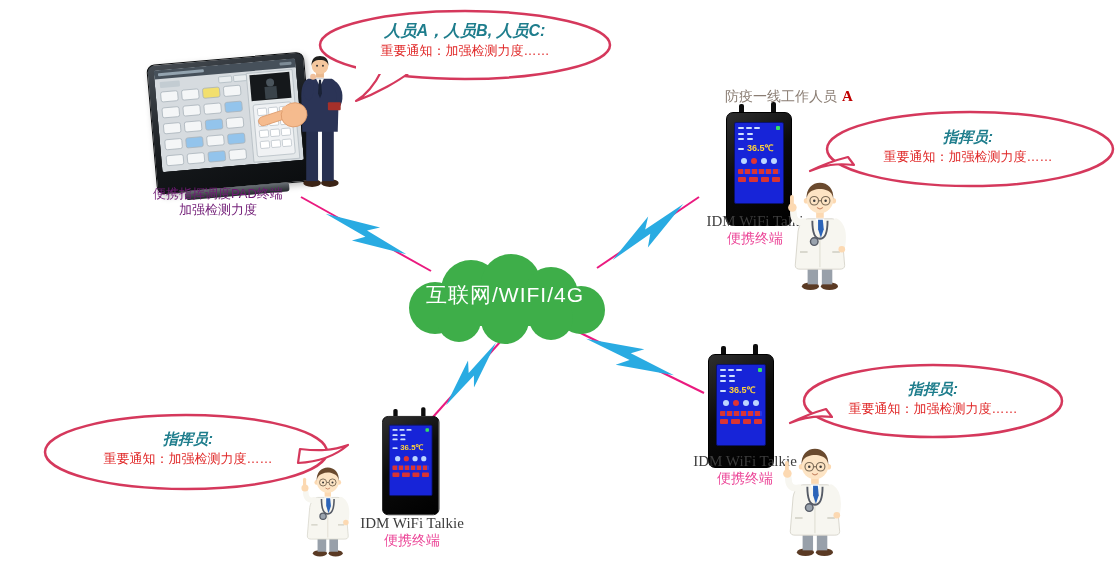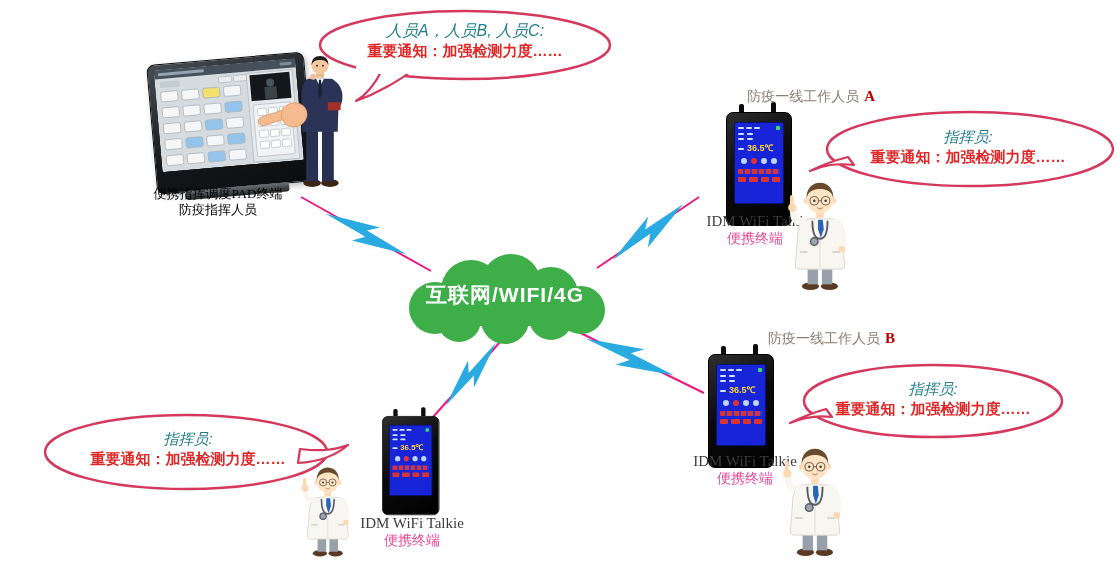--- a/index.html
+++ b/index.html
@@ -7,48 +7,48 @@
           font-family:"Liberation Sans",sans-serif;}
   .abs{position:absolute;}
 
   
   #links{position:absolute;left:0;top:0;z-index:1;}
   #links line{stroke:#ea1a7f;stroke-width:2;}
 
   
   .cloud{left:393px;top:250px;width:224px;height:94px;z-index:2;}
   .cloud-label{position:absolute;left:0;right:0;top:31px;text-align:center;color:#fff;
-               font-size:21px;font-weight:bold;letter-spacing:1px;}
+               font-size:21px;font-weight:normal;letter-spacing:1px;}
 
   
   .bubble{z-index:6;}
   .bubble svg{overflow:visible;display:block;}
   .bubble-text{position:absolute;left:0;right:0;text-align:center;}
-  .speaker{font-style:italic;font-weight:normal;color:#1e7d8c;font-size:15px;line-height:19px;}
-  .message{color:#e02727;font-size:15px;line-height:22px;font-weight:bold;}
+  .speaker{font-style:italic;font-weight:bold;color:#1e7d8c;font-size:15px;line-height:19px;}
+  .message{color:#e02727;font-size:13px;line-height:22px;}
   #bubble-pad{left:316px;top:6px;width:298px;height:100px;}
   #bubble-pad .bubble-text{top:15px;}
   #bubble-a{left:820px;top:107px;width:296px;height:92px;}
   #bubble-a .bubble-text{top:20px;}
   #bubble-b{left:800px;top:361px;width:266px;height:86px;}
   #bubble-b .bubble-text{top:18px;}
   #bubble-c{left:42px;top:411px;width:292px;height:88px;}
   #bubble-c .bubble-text{top:18px;}
 
   
   .tablet-wrap{left:152px;top:58px;width:160px;height:142px;transform:rotate(-5deg);z-index:3;}
   .tablet-frame{position:absolute;left:0;top:0;width:156px;height:128px;border-radius:8px;
     background:linear-gradient(160deg,#474d54,#15181b 55%,#0b0d0f);border:1px solid #0a0c0e;
     box-shadow:2px 3px 6px rgba(0,0,0,.25);}
   .tablet-screen{position:absolute;left:7px;top:6px;width:142px;height:102px;border-radius:2px;overflow:hidden;}
   .tablet-base{position:absolute;left:28px;top:129px;width:104px;height:9px;border-radius:3px;
     background:linear-gradient(#6a7076,#24282c);}
   .hand{left:258px;top:96px;width:52px;height:40px;z-index:5;}
   .pad-labels{left:120px;top:186px;width:196px;text-align:center;z-index:4;
-    font-family:Liberation Serif, serif;color:#000000;font-size:13px;line-height:16px;}
+    font-family:Liberation Sans, sans-serif;color:#701a75;font-size:13px;line-height:16px;}
   .commander{left:295px;top:55px;z-index:3;}
 
   
   .walkie{position:absolute;width:66px;height:114px;z-index:3;}
   .ant{position:absolute;width:5px;background:#0c0c0c;border-radius:2px 2px 0 0;}
   .ant-l{left:13px;top:-8px;height:8px;}
   .ant-r{left:45px;top:-10px;height:10px;}
   .wbody{position:absolute;left:0;top:0;right:0;bottom:0;border-radius:7px;border:1px solid #000;
     background:linear-gradient(145deg,#2f2f2f,#0b0b0b 45%,#000);}
   .wscreen{position:absolute;left:7px;top:9px;right:7px;height:74px;background:#1724d8;
@@ -69,21 +69,21 @@
   .wkeys i{width:9px;height:5px;background:#d83434;border-radius:1px;display:inline-block;}
   #walkie-a{left:726px;top:112px;}
   #walkie-b{left:708px;top:354px;}
   #walkie-c{left:382px;top:416px;transform:scale(.87);transform-origin:top left;}
 
   .doctor{z-index:4;}
   #doctor-a{left:781px;top:176px;}
   #doctor-b{left:776px;top:440px;}
   #doctor-c{left:295px;top:462px;}
 
-  .role-label{position:absolute;z-index:5;text-align:right;
+  .role-label{position:absolute;z-index:5;text-align:left;
     font-family:"Liberation Serif",serif;font-size:14px;color:#8b7e74;}
   .role-label .letter{color:#c00000;font-size:15px;font-weight:bold;margin-left:5px;}
   #role-a{left:725px;top:88px;width:150px;}
   #role-b{left:740px;top:330px;width:155px;}
   #role-c{left:262px;top:392px;width:150px;}
 
   .dev-label{position:absolute;z-index:3;text-align:center;font-family:"Liberation Serif",serif;}
   .dev-name{font-size:15px;color:#3d3d3d;line-height:18px;}
   .dev-type{font-size:14px;color:#ec4899;line-height:18px;}
   #devlbl-a{left:692px;top:212px;width:126px;}
@@ -293,28 +293,25 @@
       <rect x="26" y="11" width="10" height="6" rx="3" fill="#f5bb8e"></rect>
     </g>
   </svg>
 
   <svg class="abs commander" width="50" height="133" viewBox="0 0 50 135">
     <use href="#commanderFig"></use>
   </svg>
 
   <div class="abs pad-labels">
     <div>便携指挥调度PAD终端</div>
-    <div>防疫指挥人员</div>
+    <div>加强检测力度</div>
   </div>
 
   <div id="role-a" class="role-label">
     <span>防疫一线工作人员</span><b class="letter">A</b>
-  </div>
-  <div id="role-b" class="role-label">
-    <span>防疫一线工作人员</span><b class="letter">B</b>
   </div>
 
   <div id="walkie-a" class="walkie">
     <div class="ant ant-l"></div>
     <div class="ant ant-r"></div>
     <div class="wbody">
       <div class="wscreen">
         <div class="wtop">
             <i class="d"></i>
             <i class="d"></i>

